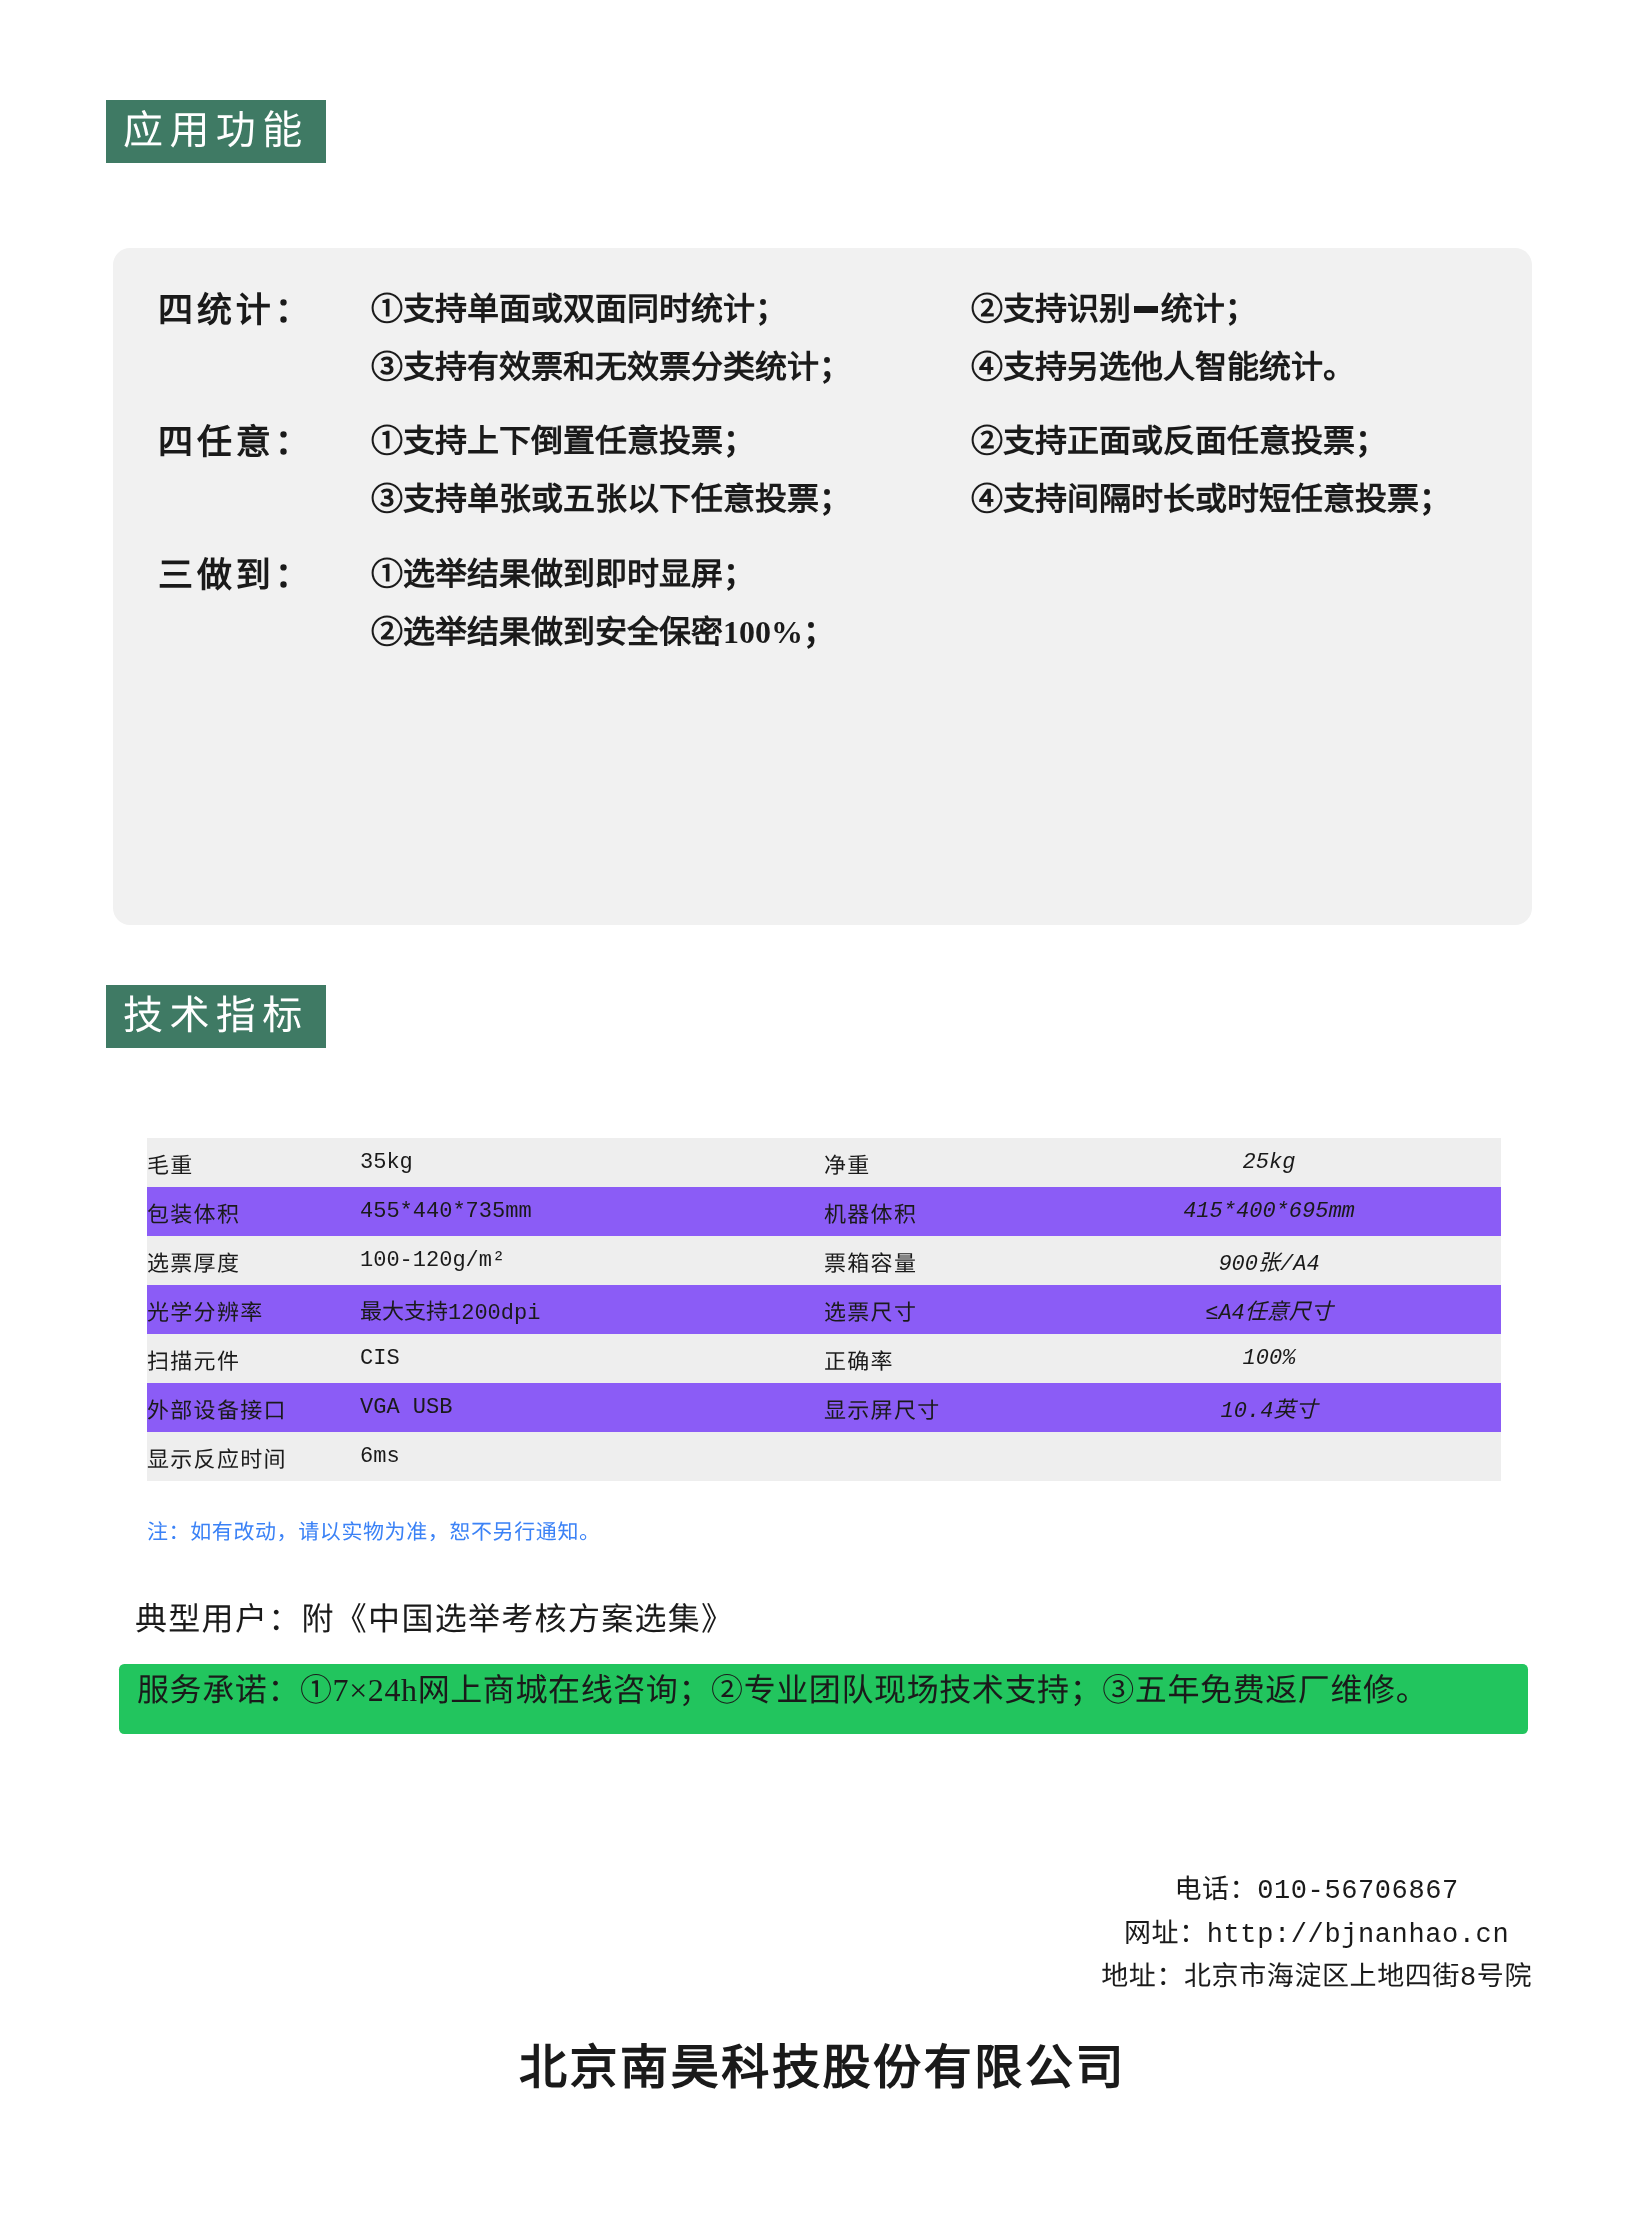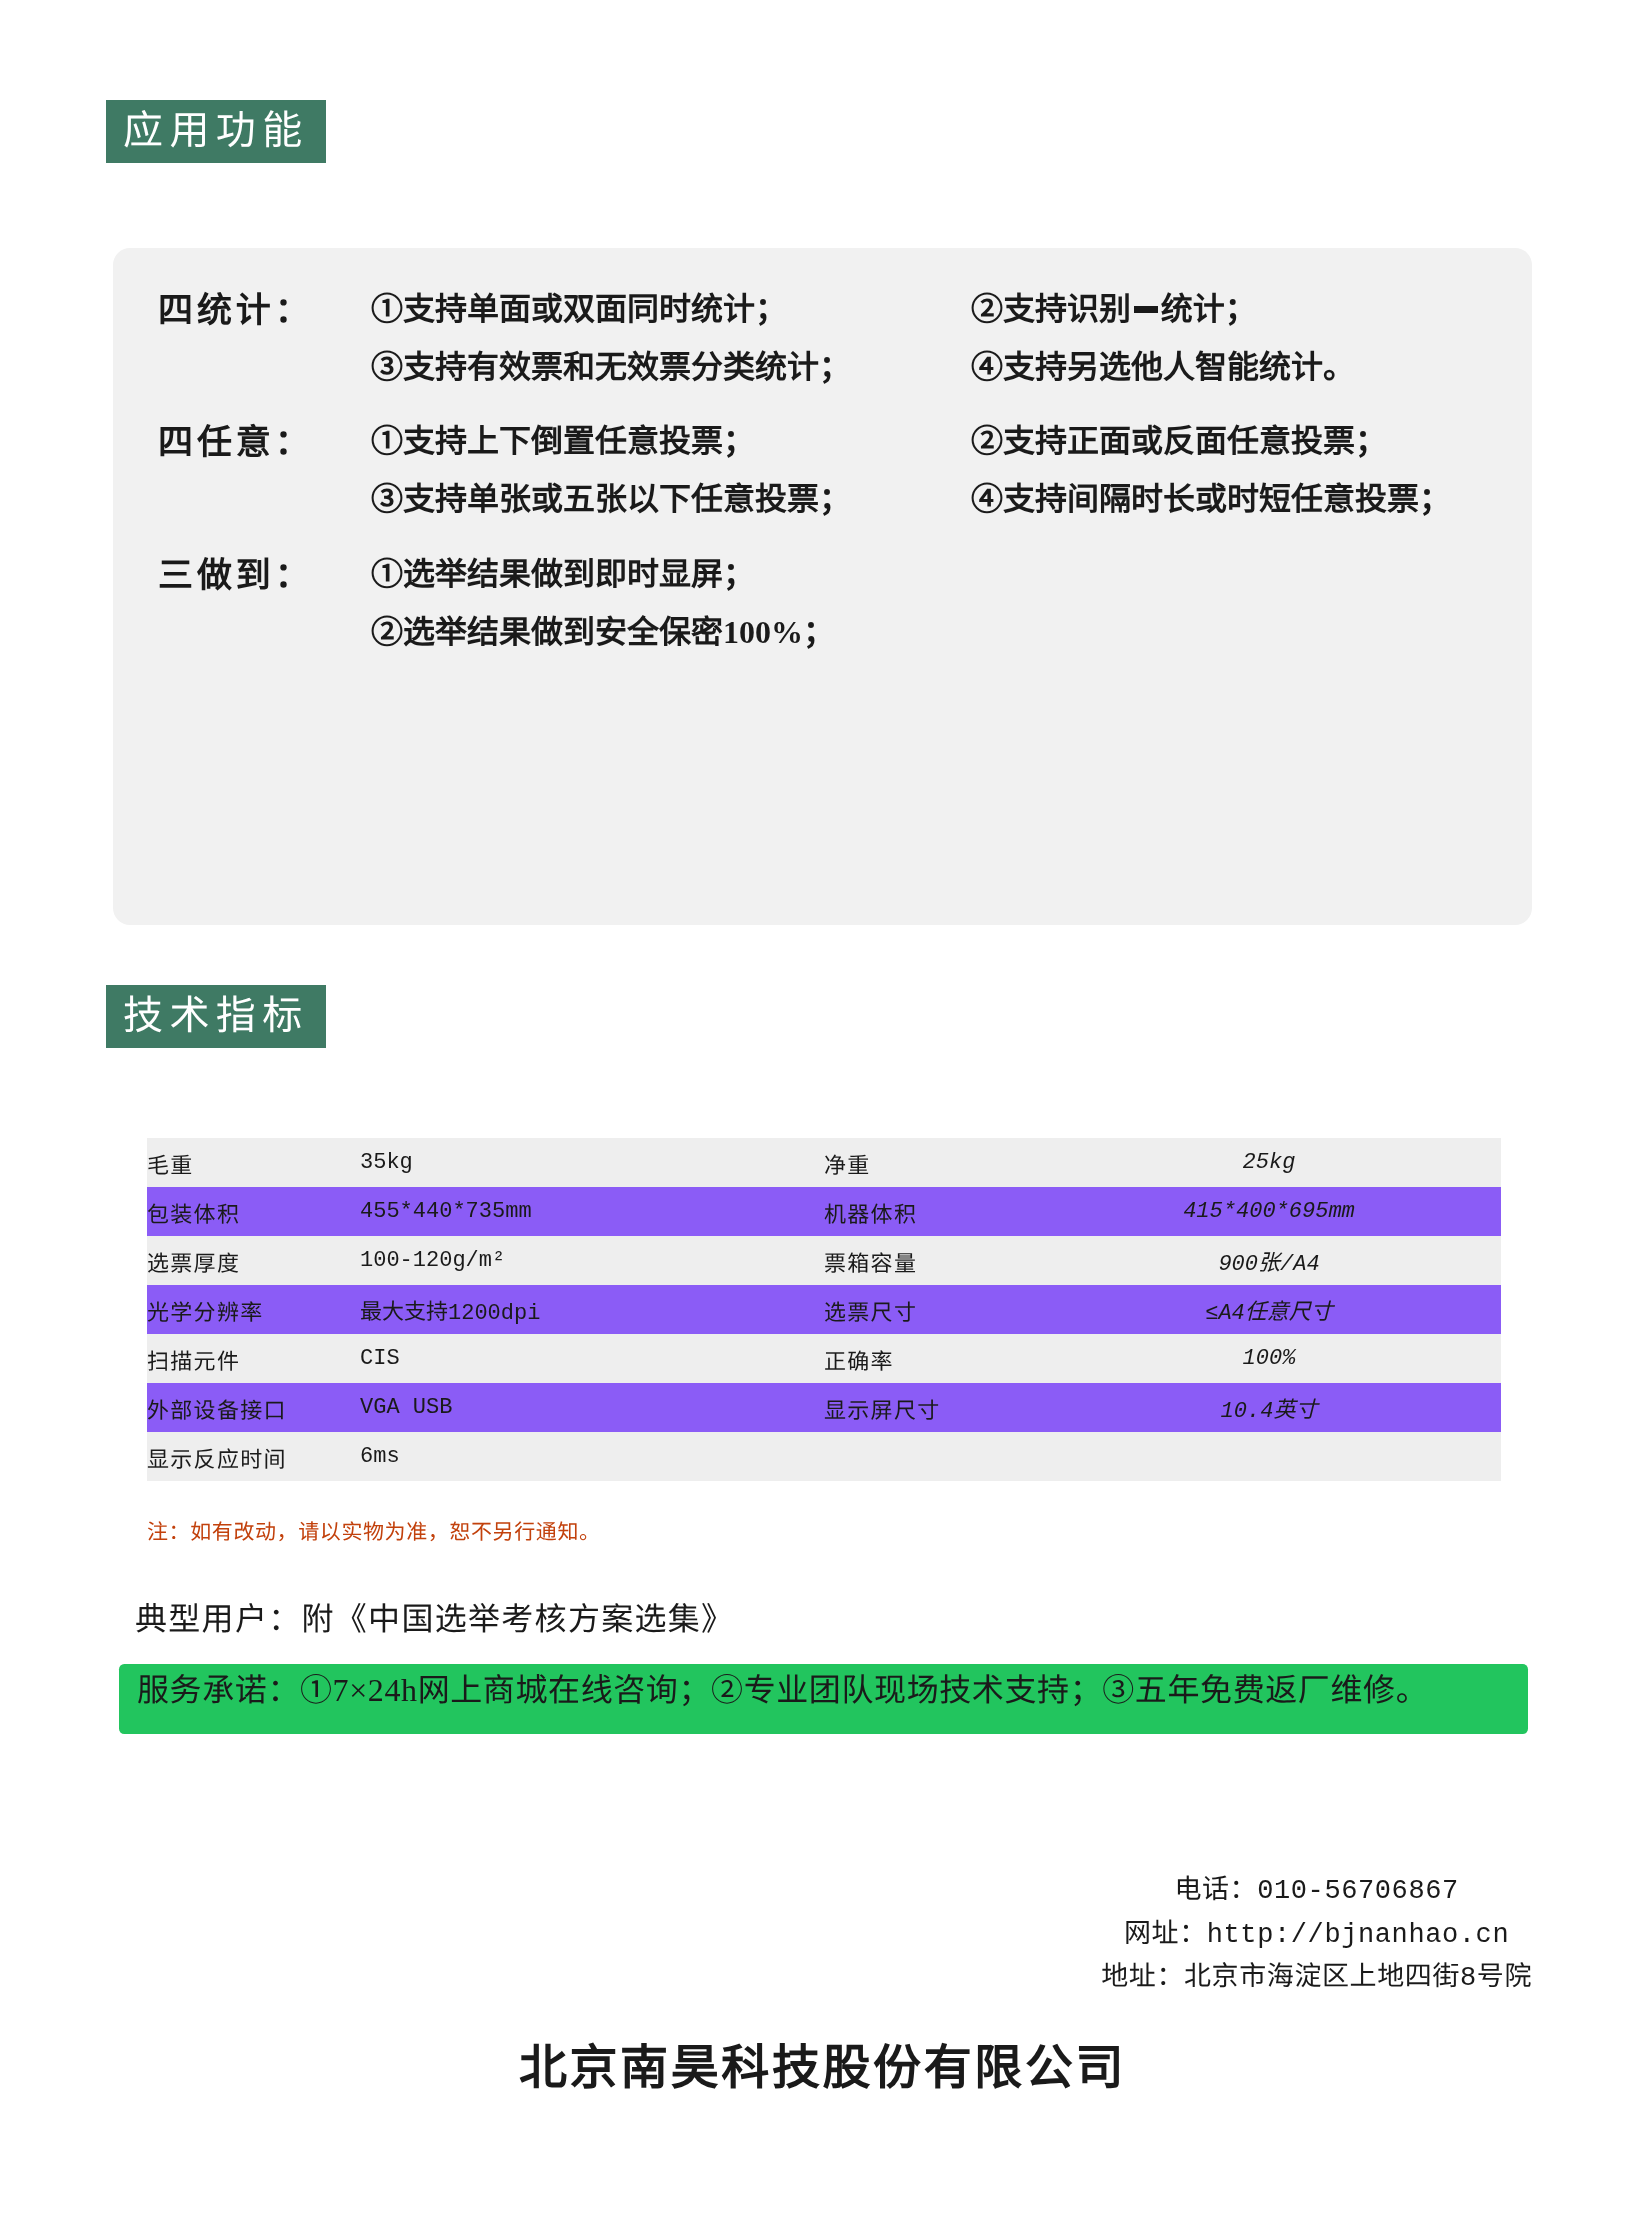--- a/index.html
+++ b/index.html
@@ -144,21 +144,21 @@
     text-align: center;
     font-style: italic;
   }
 
   .note {
     position: absolute;
     left: 147px;
     top: 1515px;
     font-size: 21px;
     letter-spacing: 0.6px;
-    color: #c2410c;
+    color: #3b82f6;
   }
 
   .typical-users {
     position: absolute;
     left: 135px;
     top: 1593px;
     font-size: 32px;
     letter-spacing: 1.3px;
   }
 

